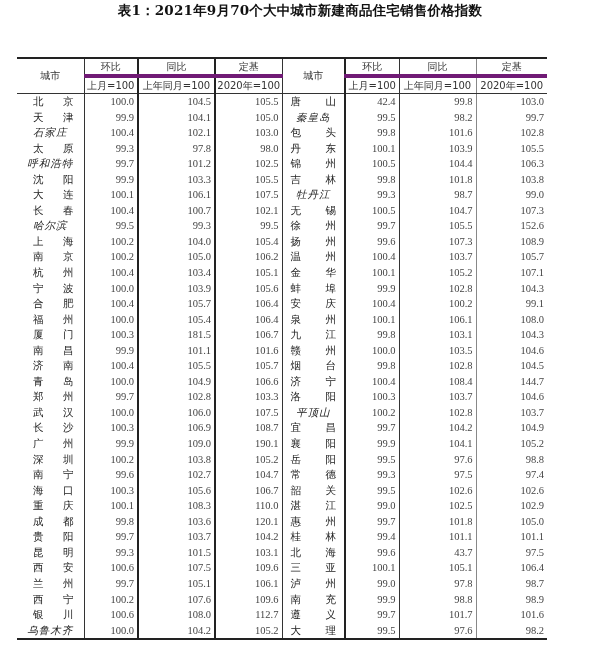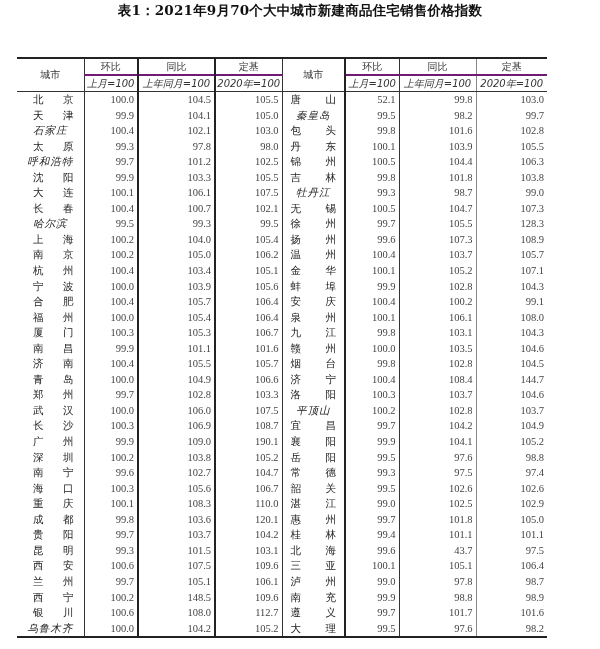--- a/index.html
+++ b/index.html
@@ -6,21 +6,21 @@
   body { width: 600px; height: 649px; position: relative; overflow: hidden;
          font-family: "DejaVu Serif", "Liberation Serif", serif; color: #222; }
   .title { position: absolute; top: 2px; left: 0; width: 600px; text-align: center;
            font-size: 13.5px; font-weight: bold; color: #111; letter-spacing: 0.2px; }
   table { position: absolute; left: 17px; top: 57px; width: 530px;
           border-collapse: collapse; table-layout: fixed; font-size: 10px; }
   table.data { border-top: 2px solid #222; border-bottom: 2px solid #222; }
   th, td { padding: 0; white-space: nowrap; overflow: hidden; }
   th { font-weight: normal; color: #333; font-family: "DejaVu Sans", "Liberation Sans", sans-serif; font-size: 10px; }
   thead tr.h1 th { height: 15px; }
-  thead tr.h2 th { height: 15px; border-top: 2px solid #701a75; font-style: italic; }
+  thead tr.h2 th { height: 15px; border-top: 4px solid #701a75; }
   thead tr.h2 th, thead tr.h1 th.city { border-bottom: 1px solid #333; }
   thead tr.h1 th.city { border-bottom: 1px solid #333; }
   td { height: 15.55px; line-height: 15.55px; color: #444; }
   td.city { text-align: center; color: #222; font-family: "DejaVu Sans", "Liberation Sans", sans-serif; font-size: 10.5px; }
   td.num { text-align: right; padding-right: 3px; font-family: "Liberation Serif", "DejaVu Serif", serif; font-size: 10.5px; }
   .bl { border-left: 1px solid #333; }
   .bl2 { border-left: 2px solid #222; }
   .blg { border-left: 1px solid #888; }
   .city-spread { display: flex; justify-content: space-between; padding: 0 10px 0 16px; }
   .city-spread.r { padding: 0 8px 0 8px; }
@@ -72,21 +72,21 @@
         </td>
         <td class="num bl">100.0</td>
         <td class="num bl2">104.5</td>
         <td class="num bl2">105.5</td>
         <td class="city bl">
           <span class="city-spread r">
             <span>唐</span>
             <span>山</span>
           </span>
         </td>
-        <td class="num bl2">52.1</td>
+        <td class="num bl2">42.4</td>
         <td class="num bl">99.8</td>
         <td class="num blg">103.0</td>
       </tr>
       <tr>
         <td class="city">
           <span class="city-spread">
             <span>天</span>
             <span>津</span>
           </span>
         </td>
@@ -209,21 +209,21 @@
         <td class="num bl2">99.3</td>
         <td class="num bl2">99.5</td>
         <td class="city bl">
           <span class="city-spread r">
             <span>徐</span>
             <span>州</span>
           </span>
         </td>
         <td class="num bl2">99.7</td>
         <td class="num bl">105.5</td>
-        <td class="num blg">128.3</td>
+        <td class="num blg">152.6</td>
       </tr>
       <tr>
         <td class="city">
           <span class="city-spread">
             <span>上</span>
             <span>海</span>
           </span>
         </td>
         <td class="num bl">100.2</td>
         <td class="num bl2">104.0</td>
@@ -339,21 +339,21 @@
         <td class="num blg">108.0</td>
       </tr>
       <tr>
         <td class="city">
           <span class="city-spread">
             <span>厦</span>
             <span>门</span>
           </span>
         </td>
         <td class="num bl">100.3</td>
-        <td class="num bl2">105.3</td>
+        <td class="num bl2">181.5</td>
         <td class="num bl2">106.7</td>
         <td class="city bl">
           <span class="city-spread r">
             <span>九</span>
             <span>江</span>
           </span>
         </td>
         <td class="num bl2">99.8</td>
         <td class="num bl">103.1</td>
         <td class="num blg">104.3</td>
@@ -674,21 +674,21 @@
         <td class="num blg">98.7</td>
       </tr>
       <tr>
         <td class="city">
           <span class="city-spread">
             <span>西</span>
             <span>宁</span>
           </span>
         </td>
         <td class="num bl">100.2</td>
-        <td class="num bl2">148.5</td>
+        <td class="num bl2">107.6</td>
         <td class="num bl2">109.6</td>
         <td class="city bl">
           <span class="city-spread r">
             <span>南</span>
             <span>充</span>
           </span>
         </td>
         <td class="num bl2">99.9</td>
         <td class="num bl">98.8</td>
         <td class="num blg">98.9</td>

